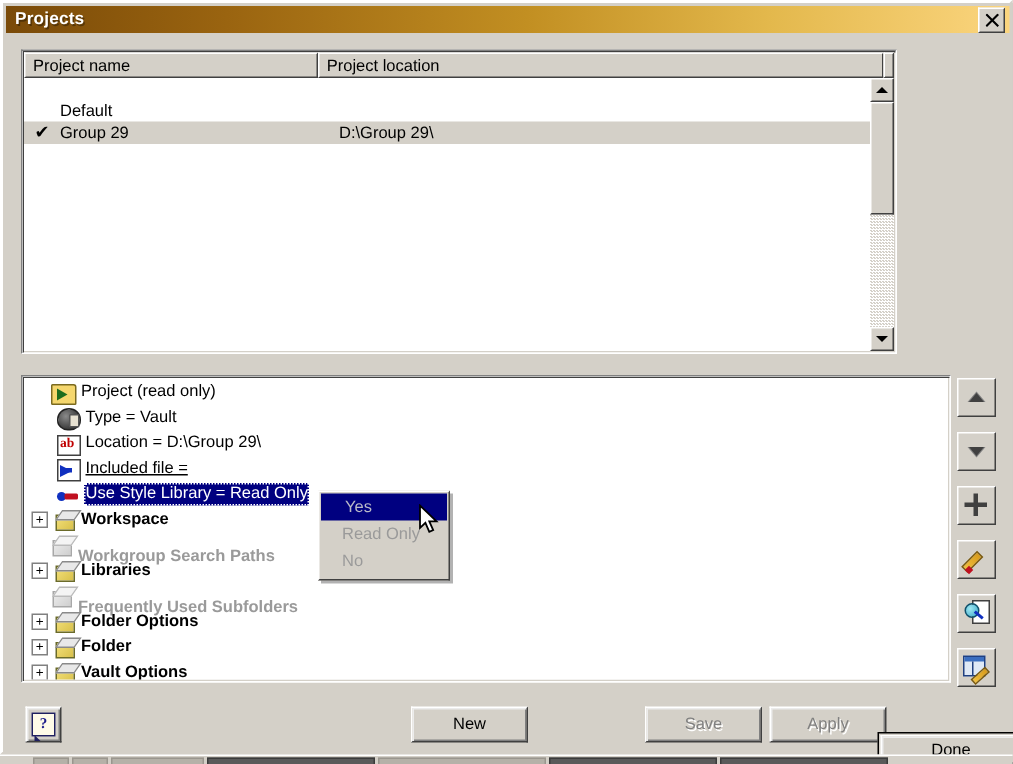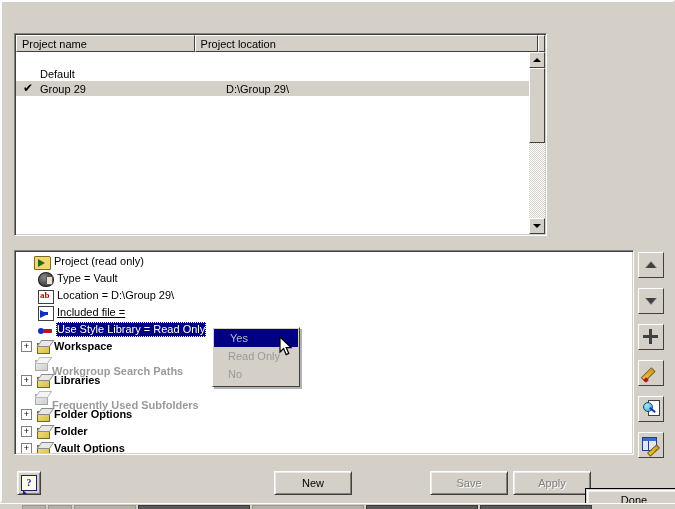--- a/index.html
+++ b/index.html
@@ -18,21 +18,21 @@
   #closebtn{position:absolute;right:3px;top:1px;width:16px;height:15px;background:#d4d0c8;
             border:1px solid;border-color:#fff #404040 #404040 #fff;
             display:flex;align-items:center;justify-content:center;
             font-size:11px;font-weight:bold;line-height:1;cursor:default;font-family:"Liberation Sans",sans-serif;}
 
   
   .sunken{border:1px solid;border-color:#808080 #ffffff #ffffff #808080;
           box-shadow:inset 1px 1px 0 #404040, inset -1px -1px 0 #d4d0c8;background:#fff;}
 
   
-  #listwrap{position:absolute;left:12px;top:31px;width:533px;height:203px;box-sizing:border-box;}
+  #listwrap{position:absolute;left:12px;top:31px;width:584px;height:203px;box-sizing:border-box;}
   #listhead{position:absolute;left:1px;top:1px;height:17px;width:calc(100% - 2px);display:flex;}
   .colhdr{height:17px;background:#d4d0c8;border:1px solid;
           border-color:#ffffff #404040 #404040 #ffffff;box-sizing:border-box;
           display:flex;align-items:center;padding-left:5px;font-size:11px;}
   .colhdr.c1{width:210px;}
   .colhdr.c2{width:405px;}
   .colhdr.c3{width:20px;flex:1;}
   #listbody{position:absolute;left:1px;top:18px;right:17px;bottom:1px;background:#fff;overflow:hidden;}
   .lrow{height:15px;display:flex;align-items:center;font-size:11px;}
   .lrow .chk{width:24px;text-align:center;font-size:12px;line-height:15px;}
@@ -162,20 +162,28 @@
   
   #taskbar{position:absolute;left:0;top:503px;width:675px;height:6px;background:#d4d0c8;
            border-top:1px solid #ffffff;}
   #taskbar .seg{position:absolute;top:1px;height:5px;background:#b5b1a8;border:1px solid #9a968e;}
 </style>
 </head>
 <body>
 
 <div id="window">
 
+  <div id="titlebar">
+    <span class="title">Projects</span>
+    <div id="closebtn">
+      <svg width="9" height="9" viewBox="0 0 9 9">
+        <path d="M1,0 L4.5,3.5 L8,0 L9,1 L5.5,4.5 L9,8 L8,9 L4.5,5.5 L1,9 L0,8 L3.5,4.5 L0,1 Z" fill="#000"></path>
+      </svg>
+    </div>
+  </div>
 
   <div id="listwrap" class="sunken">
     <div id="listhead">
       <div class="colhdr c1">
         <span>Project name</span>
       </div>
       <div class="colhdr c2">
         <span>Project location</span>
       </div>
       <div class="colhdr c3"></div>

